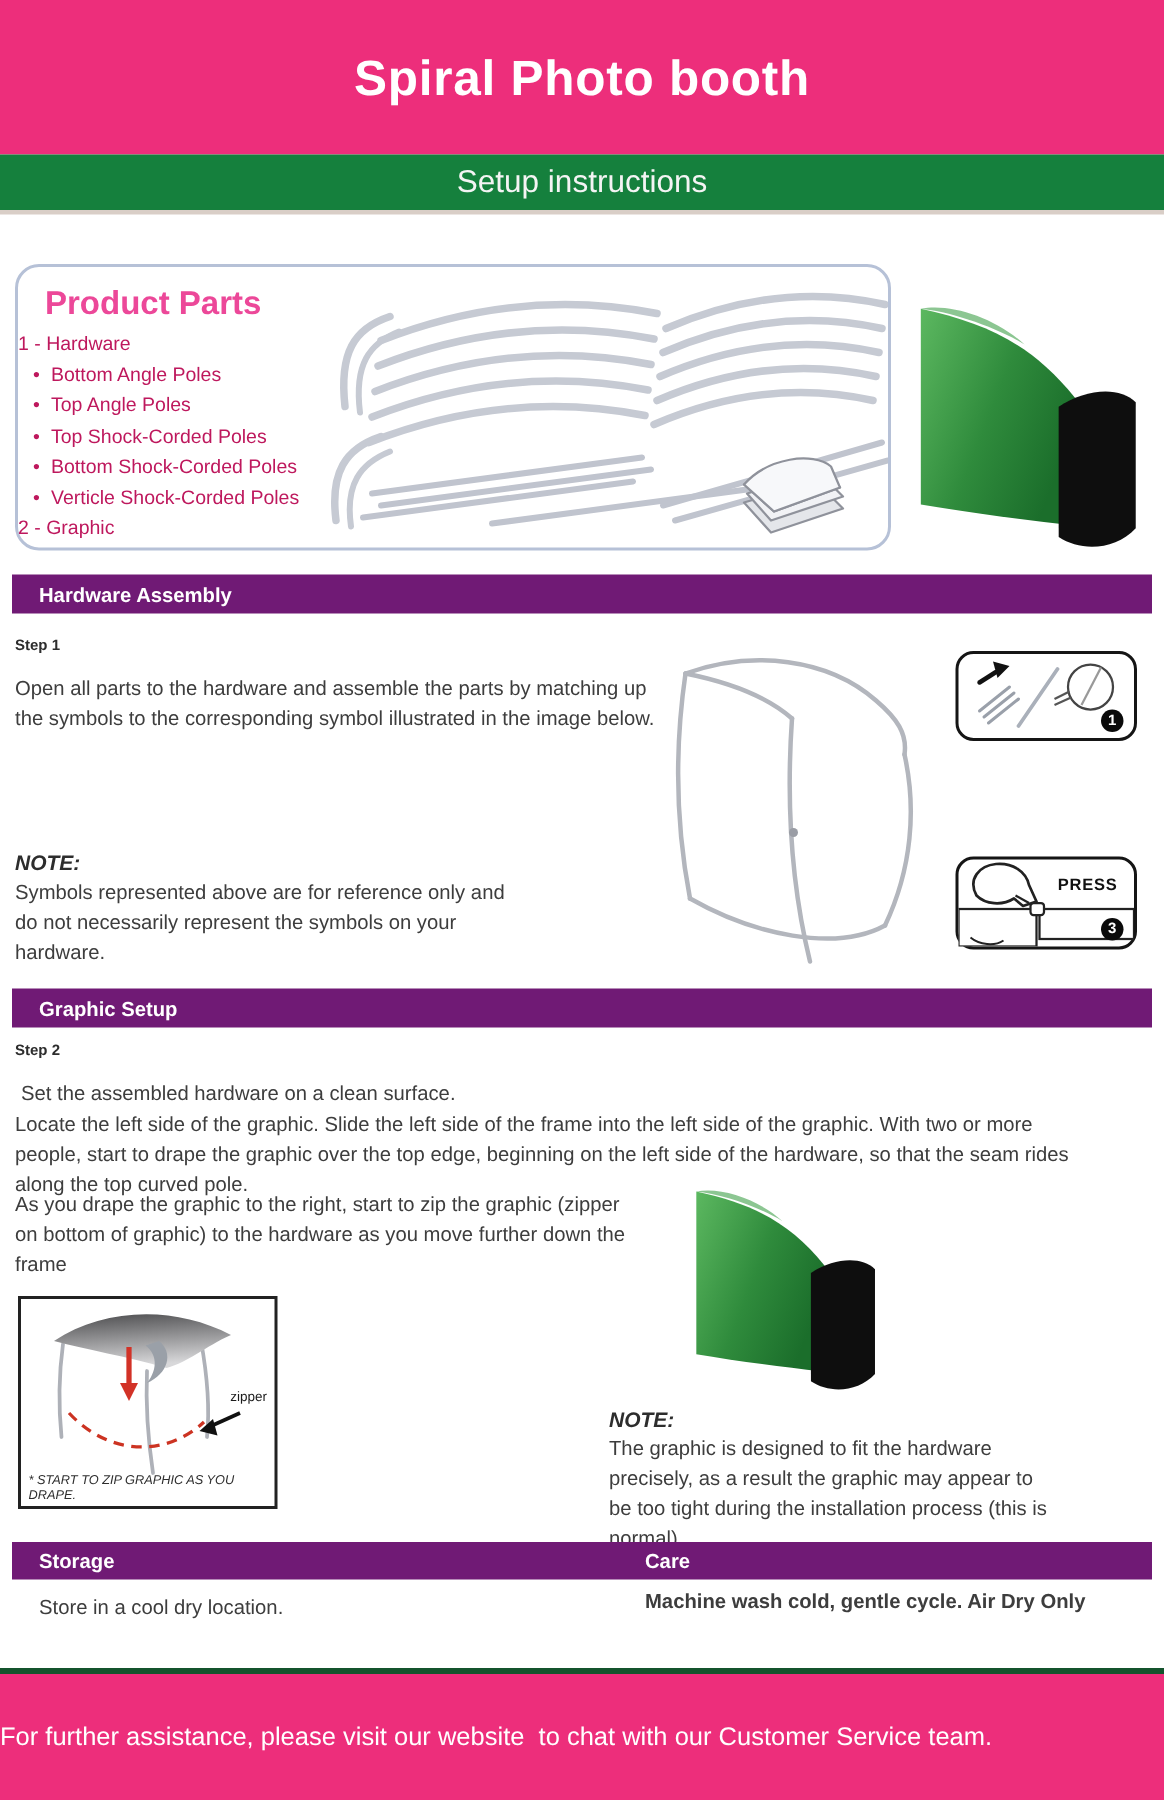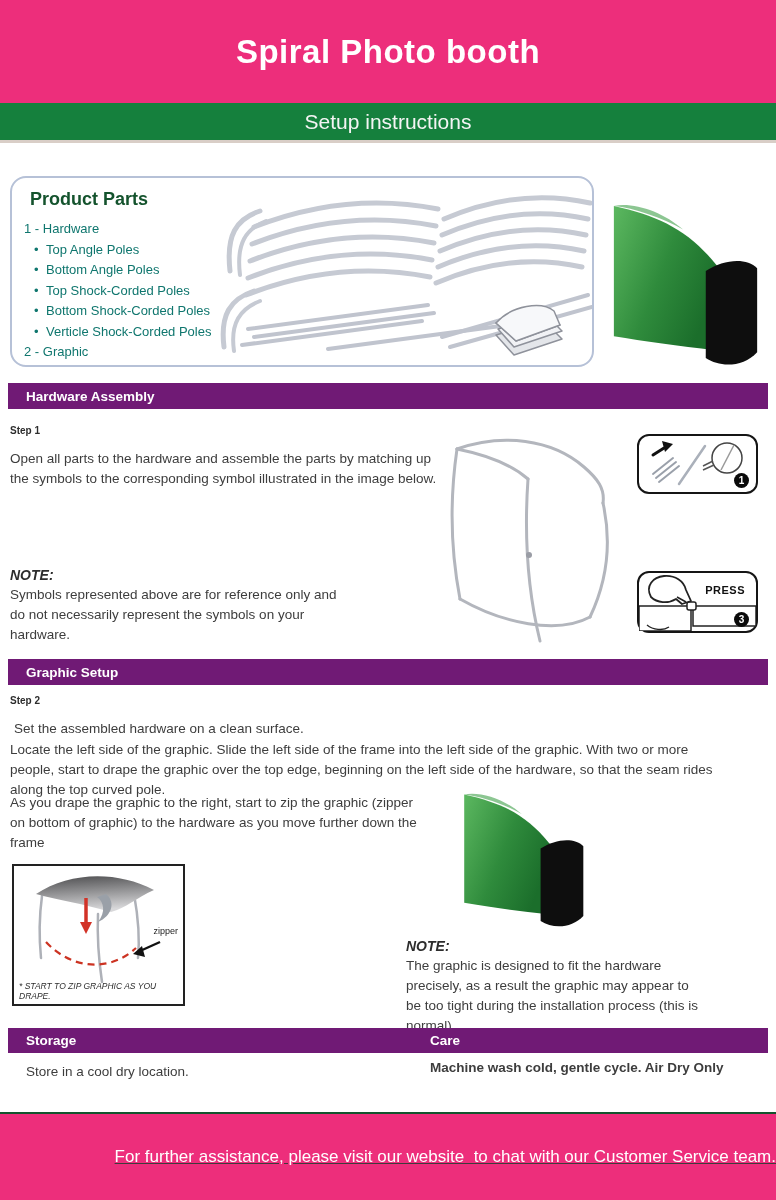--- a/index.html
+++ b/index.html
@@ -8,22 +8,22 @@
 
   
   .hdr { position:absolute; left:0; top:0; width:776px; height:103px; background:#ED2E7B; display:flex; align-items:center; justify-content:center; }
   .hdr h1 { color:#fff; font-size:33px; font-weight:700; letter-spacing:0.5px; }
   .subhdr { position:absolute; left:0; top:103px; width:776px; height:37px; background:#15803d; display:flex; align-items:center; justify-content:center; }
   .subhdr span { color:#f4f4f4; font-size:21px; font-weight:500; }
   .tanline { position:absolute; left:0; top:140px; width:776px; height:3px; background:#D9CEC7; }
 
   
   .parts-box { position:absolute; left:10px; top:176px; width:584px; height:191px; border:2px solid #B6C1D7; border-radius:16px; background:#fff; }
-  .parts-title { position:absolute; left:30px; top:189px; font-size:18px; font-weight:700; color:#14532d; }
-  .parts-list { position:absolute; left:24px; top:219px; font-size:13px; line-height:20.5px; color:#0f766e; }
+  .parts-title { position:absolute; left:30px; top:189px; font-size:22px; font-weight:700; color:#ec4899; }
+  .parts-list { position:absolute; left:12px; top:219px; font-size:13px; line-height:20.5px; color:#be185d; }
   .parts-list .bullet { padding-left:22px; position:relative; }
   .parts-list .bullet::before { content:"•"; position:absolute; left:10px; }
   .poles-svg { position:absolute; left:196px; top:179px; width:396px; height:186px; }
   .booth-1 { position:absolute; left:604px; top:192px; width:166px; height:176px; }
 
   
   .bar { position:absolute; left:8px; width:760px; height:26px; background:#701a75; color:#fff; font-size:13.5px; font-weight:700; display:flex; align-items:center; padding-left:18px; }
   .bar-hw { top:383px; } .bar-gs { top:659px; }
   .bar-sc { top:1028px; height:25px; }
   .bar-sc .care-label { position:absolute; left:422px; }
@@ -41,21 +41,21 @@
   .frame-svg { position:absolute; left:432px; top:427px; width:208px; height:222px; }
 
   
   .fig-box { position:absolute; top:864px; width:173px; height:142px; border:2px solid #222; background:#fff; overflow:hidden; }
   .figA { left:12px; } .figB { left:191px; }
   .fig-caption { position:absolute; left:5px; bottom:3px; font-size:8.5px; font-style:italic; color:#2e2e2e; }
   .zipper-label { position:absolute; right:5px; top:60px; font-size:9px; color:#1c1c1c; }
   .booth-2 { position:absolute; left:456px; top:780px; width:138px; height:152px; }
 
   
-  .footer { position:absolute; left:0; top:1112px; width:776px; height:88px; background:#ED2E7B; border-top:2px solid #14532d; display:flex; align-items:center; justify-content:flex-end;text-decoration:underline; }
+  .footer { position:absolute; left:0; top:1112px; width:776px; height:88px; background:#ED2E7B; border-top:4px solid #14532d; display:flex; align-items:center; justify-content:flex-start; }
   .footer span { color:#fff; font-size:17px; font-weight:500; white-space:pre-wrap; }
 </style>
 </head>
 <body>
 
 <svg width="0" height="0" style="position:absolute" aria-hidden="true">
   <defs>
     <linearGradient id="gGreen" x1="0" y1="0" x2="1" y2="0.55">
       <stop offset="0" stop-color="#5CB860"></stop>
         <stop offset="0.55" stop-color="#2F8B3C"></stop>
@@ -84,22 +84,22 @@
   </div>
   <div class="subhdr">
     <span>Setup instructions</span>
   </div>
   <div class="tanline"></div>
 
   <div class="parts-box"></div>
   <div class="parts-title">Product Parts</div>
   <div class="parts-list">
     <div>1 - Hardware</div>
+    <div class="bullet">Bottom Angle Poles</div>
     <div class="bullet">Top Angle Poles</div>
-    <div class="bullet">Bottom Angle Poles</div>
     <div class="bullet">Top Shock-Corded Poles</div>
     <div class="bullet">Bottom Shock-Corded Poles</div>
     <div class="bullet">Verticle Shock-Corded Poles</div>
     <div>2 - Graphic</div>
   </div>
 
   <svg class="poles-svg" viewBox="0 0 396 186">
     <g stroke="#c6cad3" stroke-width="5" fill="none" stroke-linecap="round">
       <path d="M 34 92 C 30 56 40 40 64 32"></path>
       <path d="M 44 96 C 40 64 50 50 70 42" stroke-width="4"></path>

